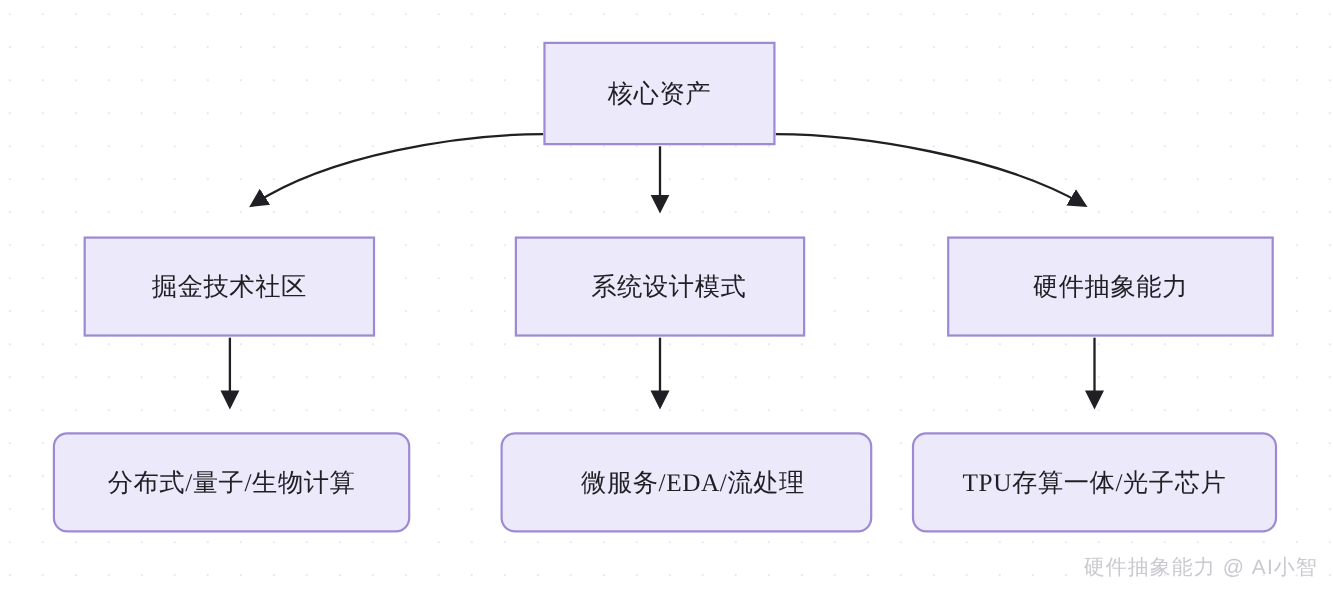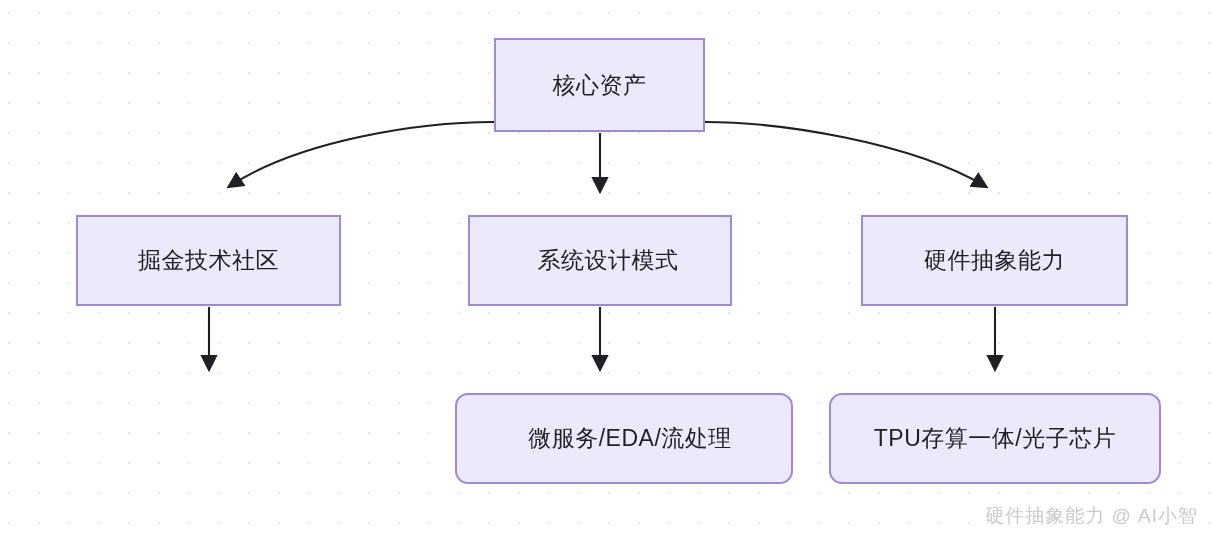--- a/index.html
+++ b/index.html
@@ -33,36 +33,37 @@
     box-sizing: border-box;
     background: #ece9fb;
     border: 2px solid #9e8ad4;
     display: flex;
     align-items: center;
     justify-content: center;
     text-align: center;
     color: #1f1f24;
     letter-spacing: 0.5px;
     z-index: 2;
+    font-family: Liberation Serif, serif;
   }
   .node.rect { border-radius: 0; }
   .node.rounded { border-radius: 13px; }
 
   .node-root {
     left: 494px; top: 38px; width: 211px; height: 94px;
     font-size: 23px;
   }
   .node-mid {
     height: 91px;
     font-size: 23px;
     top: 215px;
   }
   .node-mid-1 { left: 76px;  width: 265px; }
   .node-mid-2 { left: 468px; width: 264px; padding-left: 16px; }
-  .node-mid-3 { left: 861px; width: 267px; text-align: center; }
+  .node-mid-3 { left: 861px; width: 297px; text-align: center; }
 
   .node-leaf {
     height: 91px;
     font-size: 23px;
     top: 393px;
   }
   .node-leaf-1 { left: 48px;  width: 325px; }
   .node-leaf-2 { left: 455px; width: 338px; padding-left: 12px; }
   .node-leaf-3 { left: 829px; width: 332px; }
 
@@ -104,20 +105,21 @@
   </svg>
 
   <div class="node rect node-root">核心资产</div>
 
   <div class="node rect node-mid node-mid-1">掘金技术社区</div>
 
   <div class="node rect node-mid node-mid-2">系统设计模式</div>
 
   <div class="node rect node-mid node-mid-3">硬件抽象能力</div>
 
+  <div class="node rounded node-leaf node-leaf-1">分布式/量子/生物计算</div>
 
   <div class="node rounded node-leaf node-leaf-2">微服务/EDA/流处理</div>
 
   <div class="node rounded node-leaf node-leaf-3">TPU存算一体/光子芯片</div>
 
   <div class="watermark">硬件抽象能力 @ AI小智</div>
 
 </div>
 
 </body></html>

